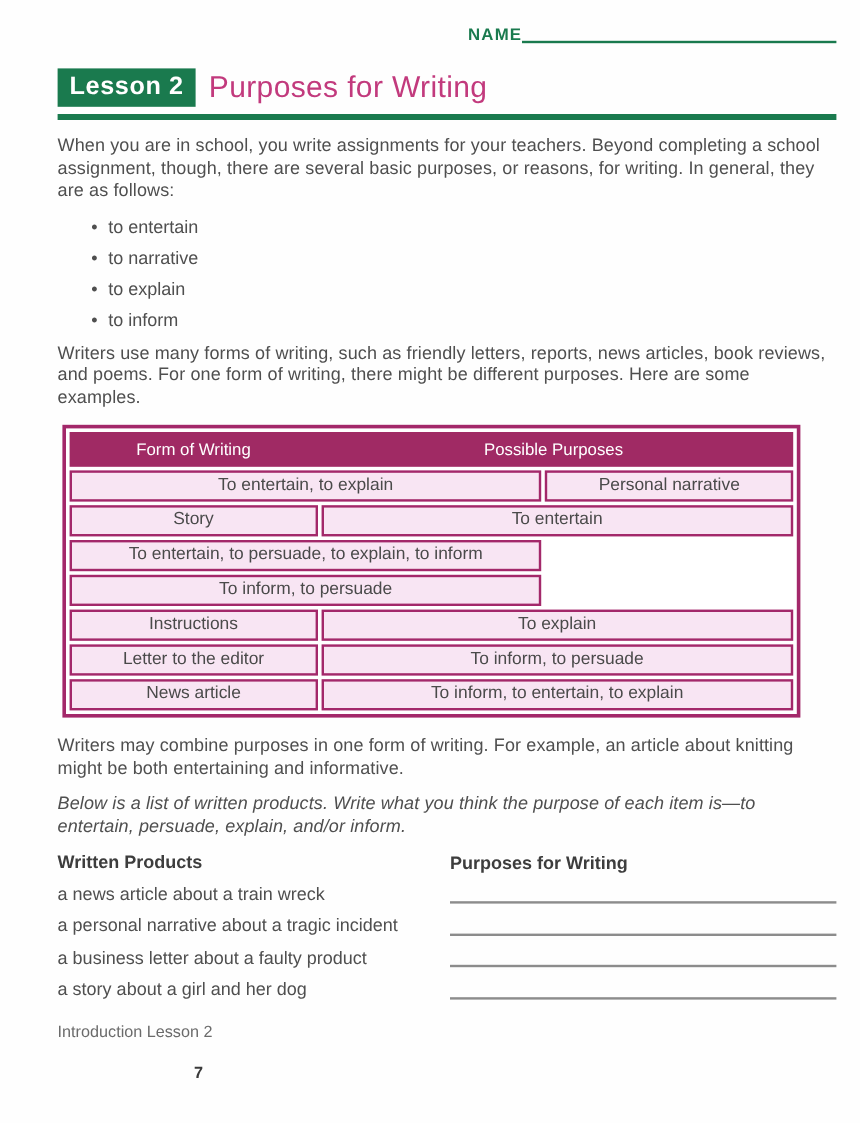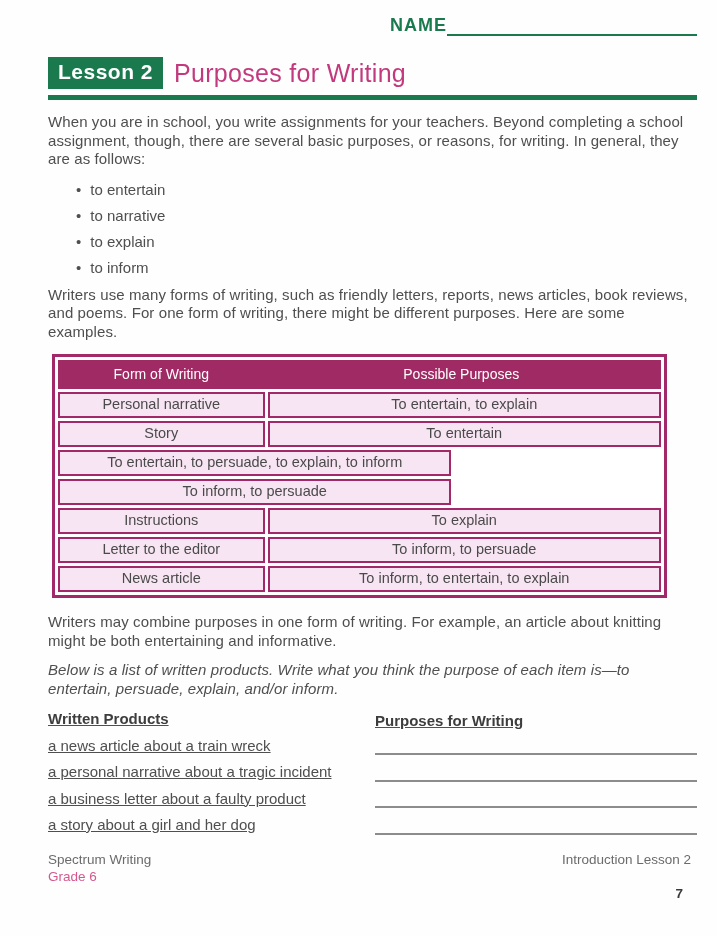--- a/index.html
+++ b/index.html
@@ -18,21 +18,21 @@
 
   
   .name-row {
     display: flex;
     align-items: flex-end;
     margin-left: 342px;
     height: 20px;
   }
   .name-label {
     font-weight: bold;
-    font-size: 18px;
+    font-size: 14px;
     letter-spacing: 1px;
     color: var(--green, #1a7a4e);
     margin-right: 0;
   }
   .name-line {
     flex: 1;
     border-bottom: 2px solid var(--green, #1a7a4e);
     height: 14px;
   }
 
@@ -94,21 +94,21 @@
     text-align: center;
     padding: 2px 0 4px 0;
     color: #4a4a4a;
   }
 
   .para-3 { margin-top: 15px; }
   .para-4 { margin-top: 11px; font-style: italic; }
 
   
   .exercise { margin-top: 12px; }
-  .ex-row { display: flex; align-items: flex-end; text-decoration: underline; }
+  .ex-row { display: flex; align-items: center; }
   .ex-left { width: 327px; font-size: 15px; line-height: 18.5px; }
   .ex-right { flex: 1; }
   .ex-headings { margin-bottom: 6px; }
   .ex-heading { font-weight: bold; font-size: 15px; color: #3d3d3d; }
   .ex-item { margin-top: 8px; }
   .answer-line {
     border-bottom: 2px solid #8c8c8c;
     height: 15px;
     width: 100%;
   }
@@ -162,22 +162,22 @@
   </ul>
 
   <p class="para para-2">Writers use many forms of writing, such as friendly letters, reports, news articles, book reviews, and poems. For one form of writing, there might be different purposes. Here are some examples.</p>
 
   <div class="ptable">
     <div class="ptable-header">
       <div class="hcell cell-form">Form of Writing</div>
       <div class="hcell cell-purpose">Possible Purposes</div>
     </div>
     <div class="ptable-row">
+      <div class="cell cell-purpose">To entertain, to explain</div>
       <div class="cell cell-form">Personal narrative</div>
-      <div class="cell cell-purpose">To entertain, to explain</div>
     </div>
     <div class="ptable-row">
       <div class="cell cell-form">Story</div>
       <div class="cell cell-purpose">To entertain</div>
     </div>
     <div class="ptable-row">
       <div class="cell cell-purpose">To entertain, to persuade, to explain, to inform</div>
     </div>
     <div class="ptable-row">
       <div class="cell cell-purpose">To inform, to persuade</div>
@@ -229,23 +229,19 @@
 
     <div class="ex-row ex-item">
       <div class="ex-left">a story about a girl and her dog</div>
       <div class="ex-right">
           <div class="answer-line"></div>
         </div>
     </div>
   </div>
 
   <div class="footer">
-    <div class="footer-left">
-      <div class="footer-series">Spectrum Writing</div>
-      <div class="footer-grade">Grade 6</div>
-    </div>
     <div class="footer-right">
       <div class="footer-section">Introduction Lesson 2</div>
       <div class="footer-pagenum">7</div>
     </div>
   </div>
 
 </div>
 
 </body></html>

